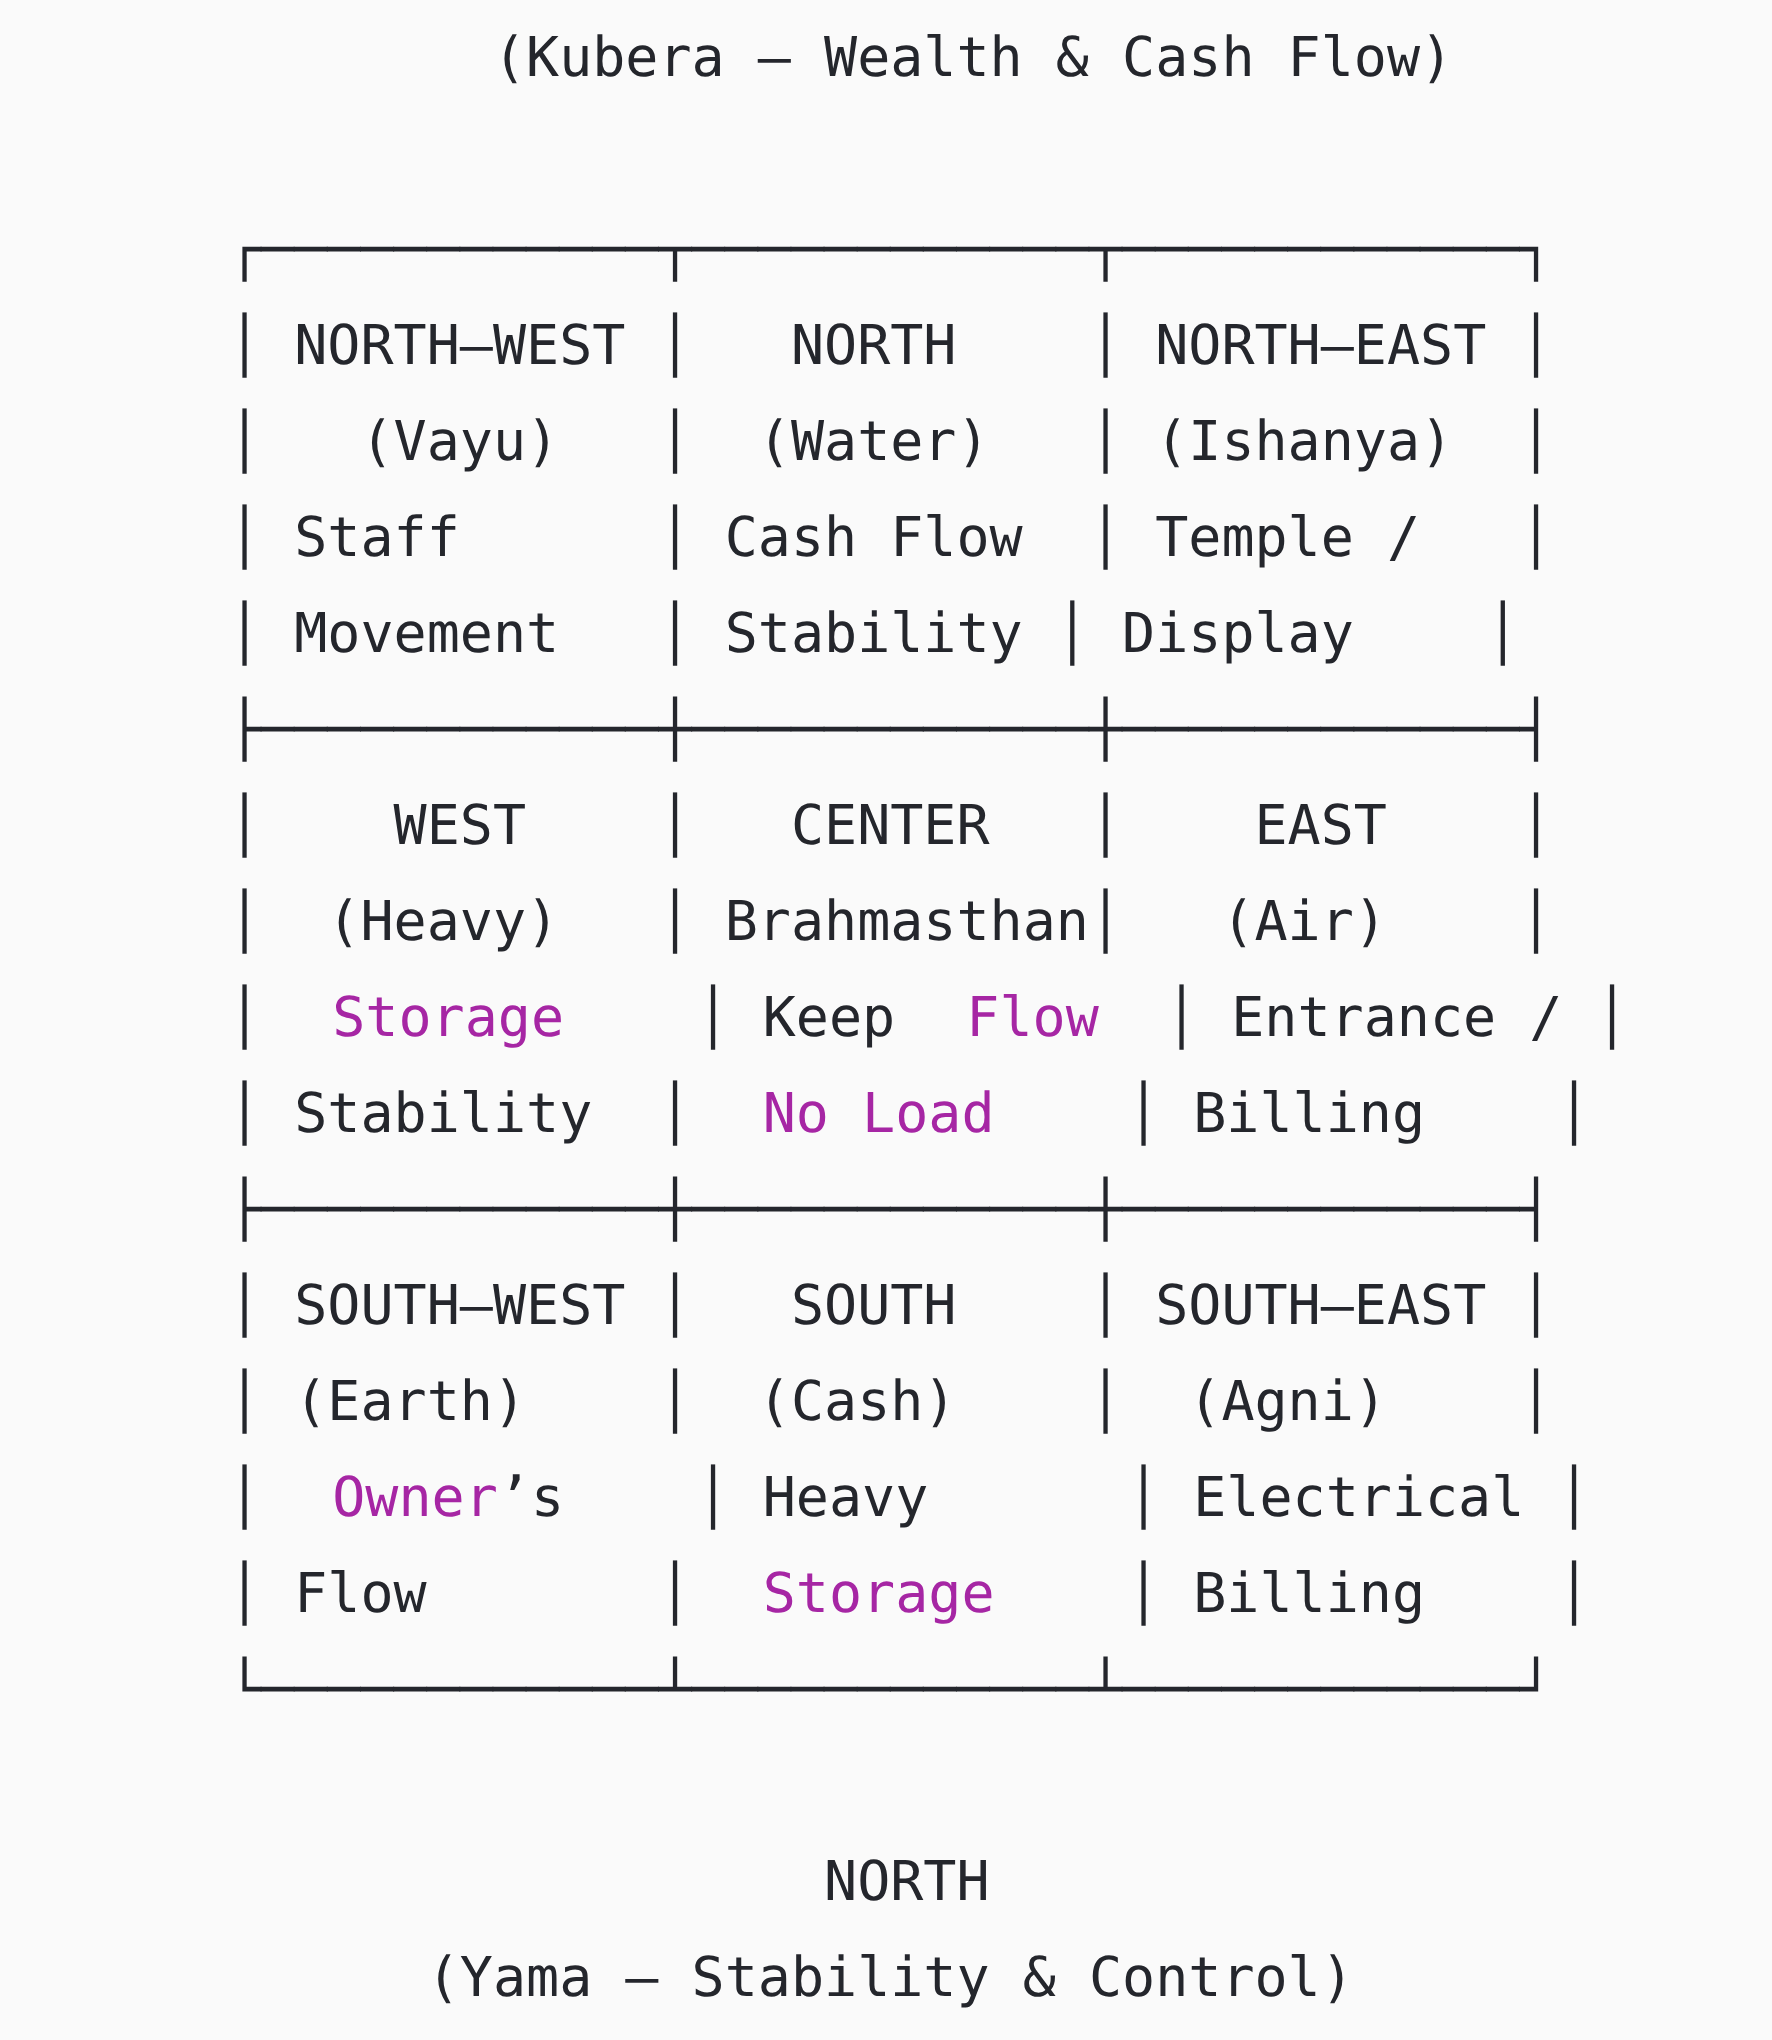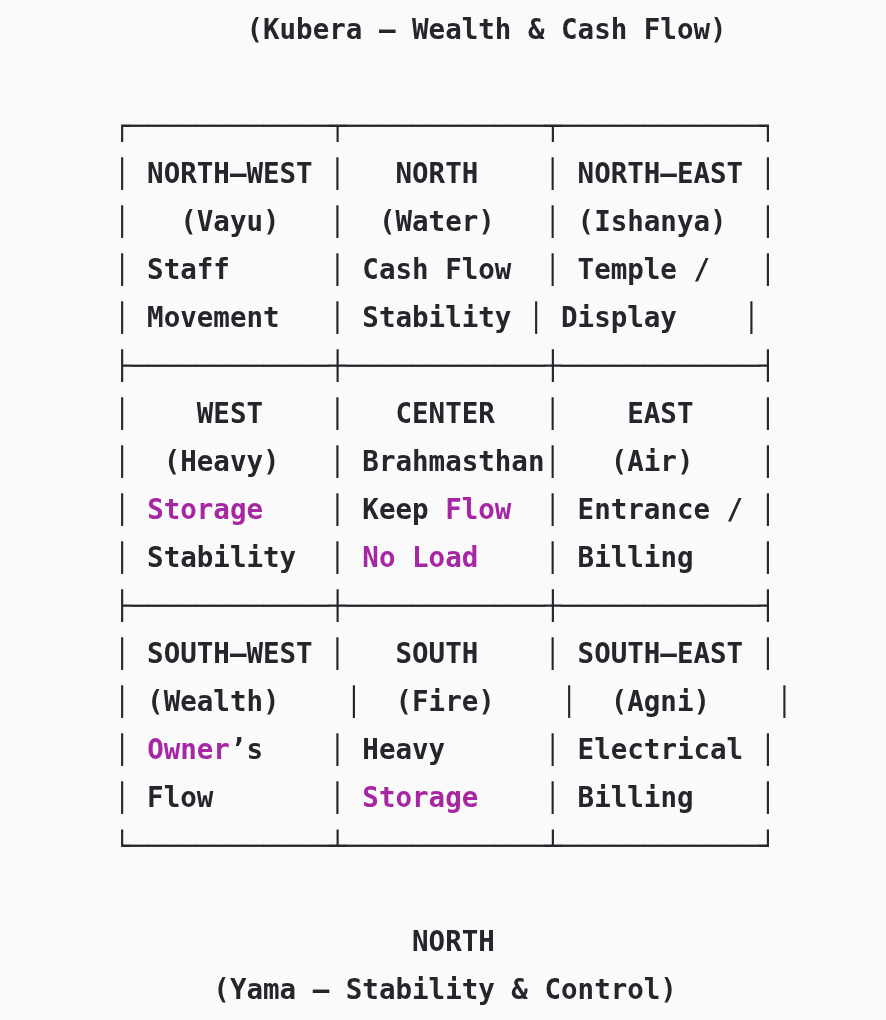--- a/index.html
+++ b/index.html
@@ -25,42 +25,42 @@
     left: 114px;
     top: 5px;
     margin: 0;
     font-family: "DejaVu Sans Mono", "Liberation Mono", monospace;
     font-size: 27.5px;
     line-height: 48px;
     color: var(--fg);
     white-space: pre;
     letter-spacing: 0;
   }
-  .ascii-art .line { display: inline; font-weight: bold; }
-  .ascii-art .accent { color: var(--accent); }
+  .ascii-art .line { display: inline; }
+  .ascii-art .accent { color: var(--accent); margin-left: 19px; }
 </style>
 </head>
 <body>
 
 <div>
   <pre class="ascii-art"><span class="line"><span>        (Kubera — Wealth &amp; Cash Flow)</span></span>
 <span class="line"><span></span></span>
 <span class="line"><span>┌────────────┬────────────┬────────────┐</span></span>
 <span class="line"><span>│ NORTH—WEST │   NORTH    │ NORTH—EAST │</span></span>
 <span class="line"><span>│   (Vayu)   │  (Water)   │ (Ishanya)  │</span></span>
 <span class="line"><span>│ Staff      │ Cash Flow  │ Temple /   │</span></span>
 <span class="line"><span>│ Movement   │ Stability │ Display    │</span></span>
 <span class="line"><span>├────────────┼────────────┼────────────┤</span></span>
 <span class="line"><span>│    WEST    │   CENTER   │    EAST    │</span></span>
 <span class="line"><span>│  (Heavy)   │ Brahmasthan│   (Air)    │</span></span>
 <span class="line"><span>│ </span><span class="accent">Storage</span><span>    │ Keep </span><span class="accent">Flow</span><span>  │ Entrance / │</span></span>
 <span class="line"><span>│ Stability  │ </span><span class="accent">No Load</span><span>    │ Billing    │</span></span>
 <span class="line"><span>├────────────┼────────────┼────────────┤</span></span>
 <span class="line"><span>│ SOUTH—WEST │   SOUTH    │ SOUTH—EAST │</span></span>
-<span class="line"><span>│ (Wealth)    │  (Fire)    │  (Agni)    │</span></span>
+<span class="line"><span>│ (Earth)    │  (Cash)    │  (Agni)    │</span></span>
 <span class="line"><span>│ </span><span class="accent">Owner</span><span>’s    │ Heavy      │ Electrical │</span></span>
 <span class="line"><span>│ Flow       │ </span><span class="accent">Storage</span><span>    │ Billing    │</span></span>
 <span class="line"><span>└────────────┴────────────┴────────────┘</span></span>
 <span class="line"><span></span></span>
 <span class="line"><span>                  NORTH</span></span>
 <span class="line"><span>      (Yama — Stability &amp; Control)</span></span>
 </pre>
 </div>
 
 </body></html>

